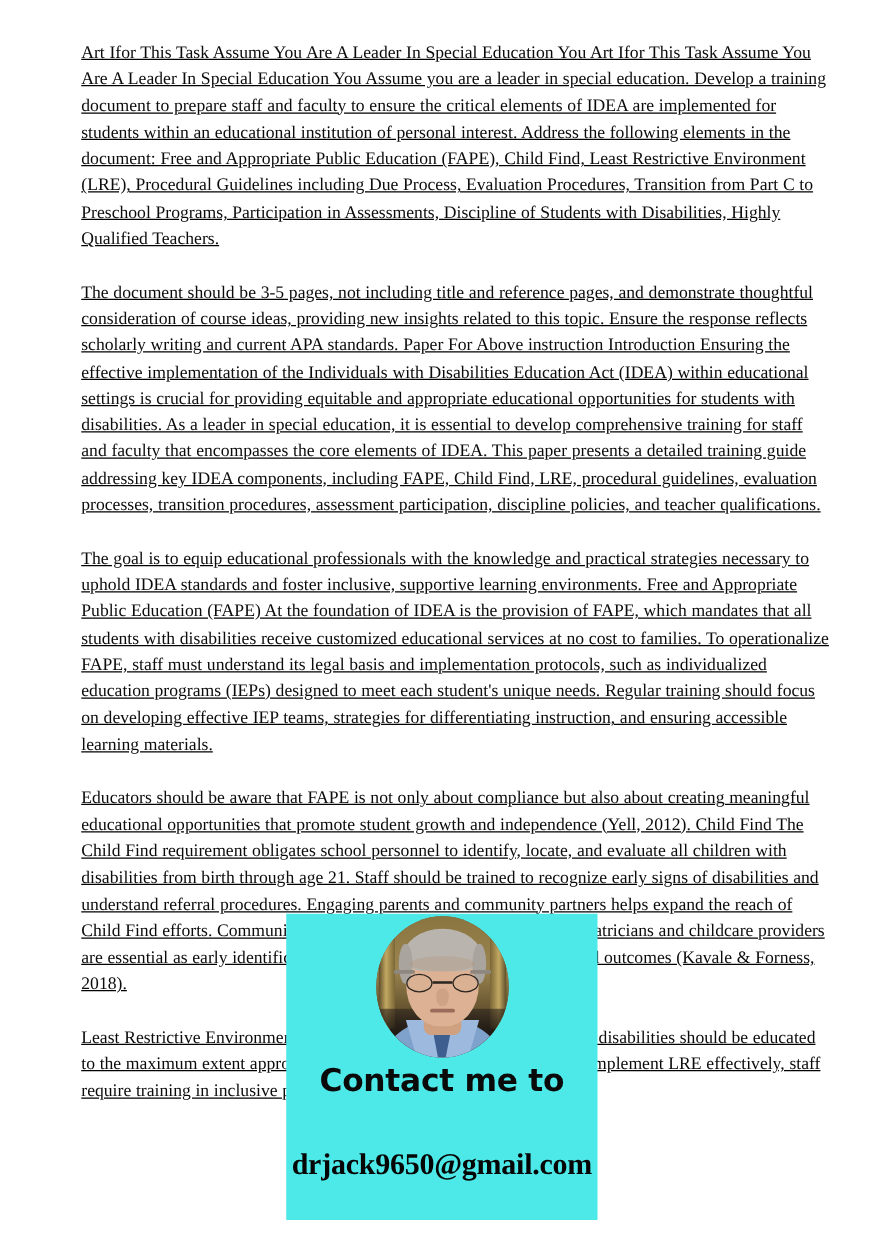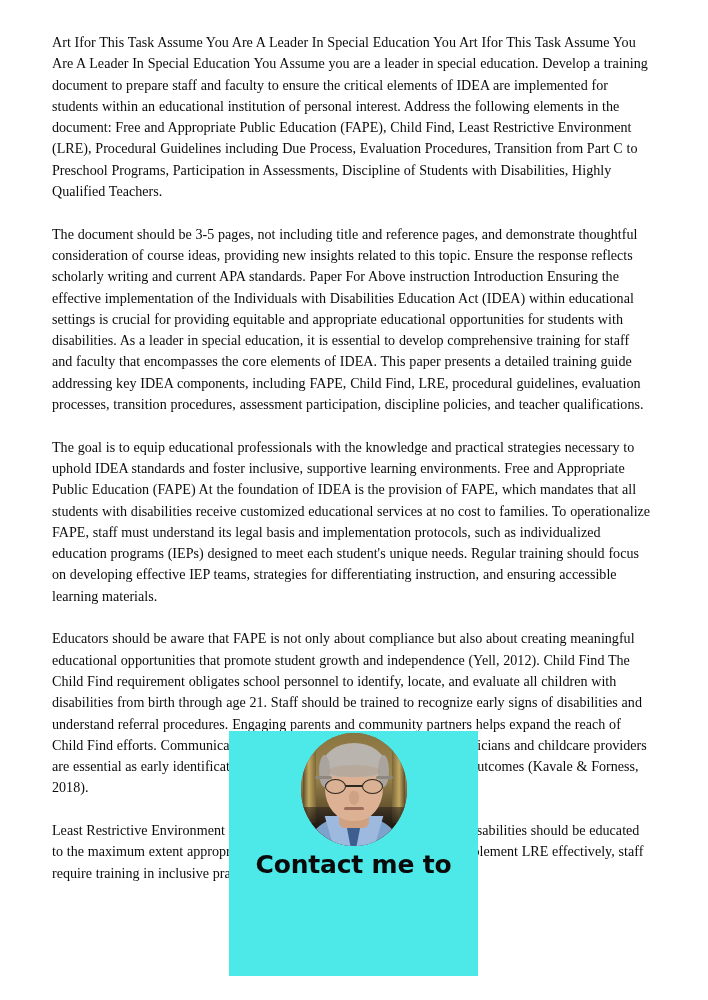--- a/index.html
+++ b/index.html
@@ -20,23 +20,24 @@
   #doc {
     position: absolute;
     left: 0;
     top: 0;
     width: 708px;
     height: 1000px;
   }
 
   .doc-body {
     position: absolute;
-    left: 52px;
+    left: 65px;
     top: 32px;
     width: 600px;
+    text-decoration: underline;
   }
 
   .para {
     font-family: "Liberation Serif", "DejaVu Serif", serif;
     font-size: 14.1px;
     line-height: 21.3px;
     color: #0b0b0b;
     text-align: left;
     margin: 0 0 21.3px 0;
     letter-spacing: 0.01px;
@@ -288,15 +289,16 @@
           <div class="av-lens r"></div>
         </div>
         <div class="av-nose"></div>
         <div class="av-mouth"></div>
       </div>
     </div>
 
     <div class="overlay-line" id="overlay-line-1">Contact me to</div>
 
 
+    <div id="overlay-email">drjack9650@gmail.com</div>
   </div>
 
 </div>
 
 </body></html>

